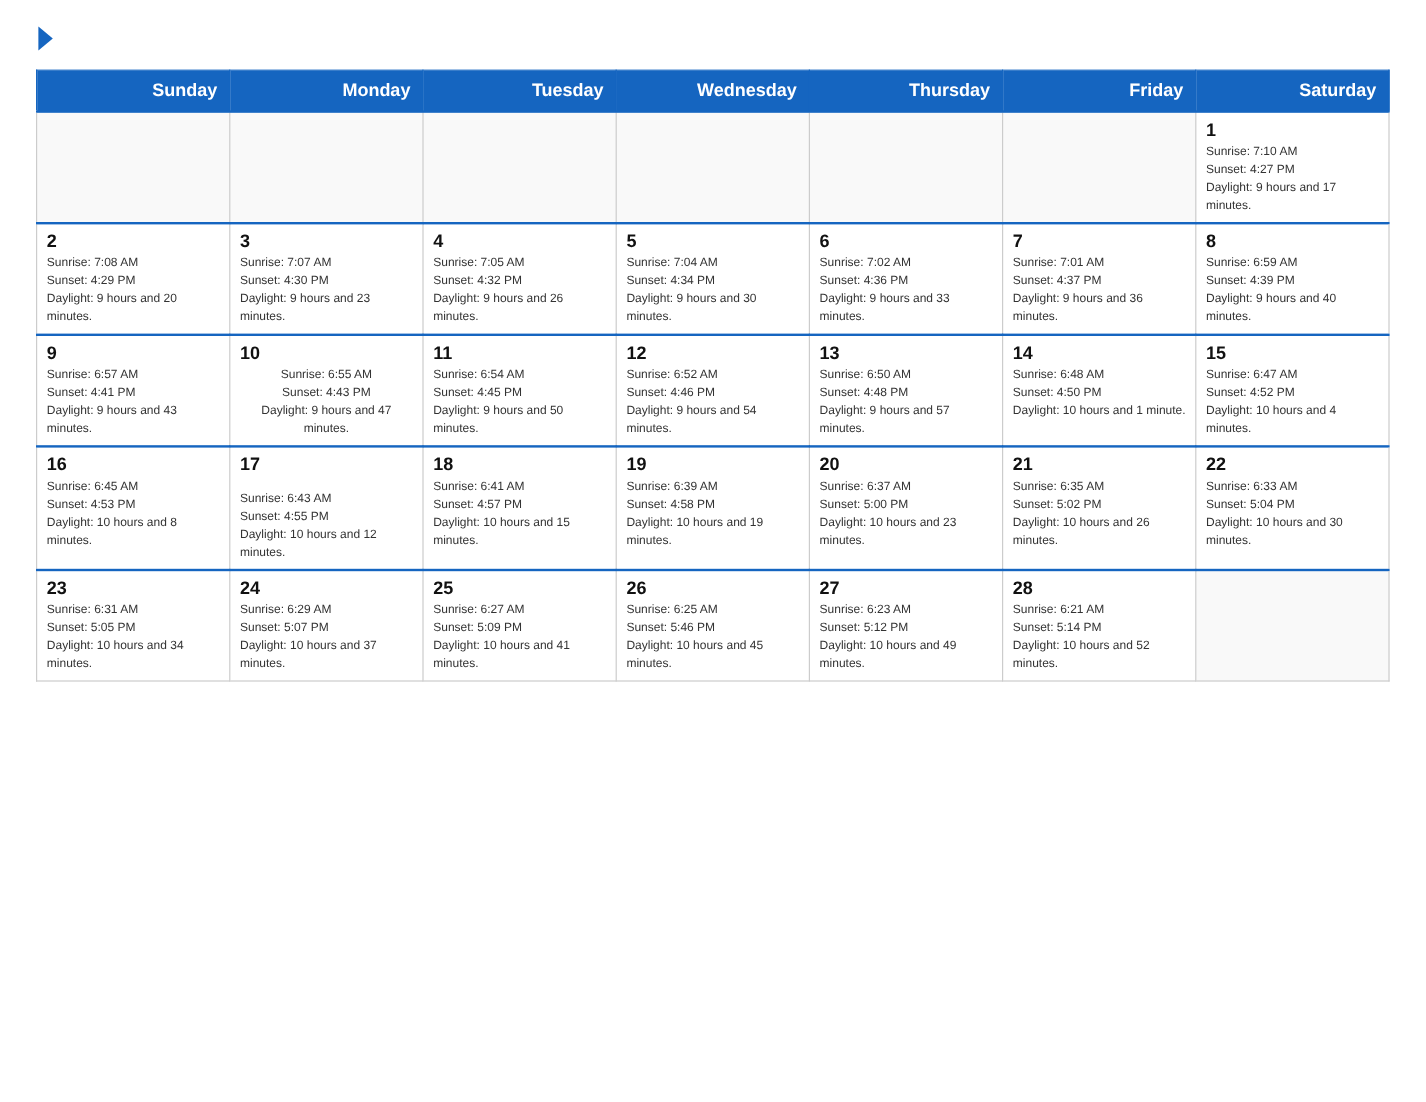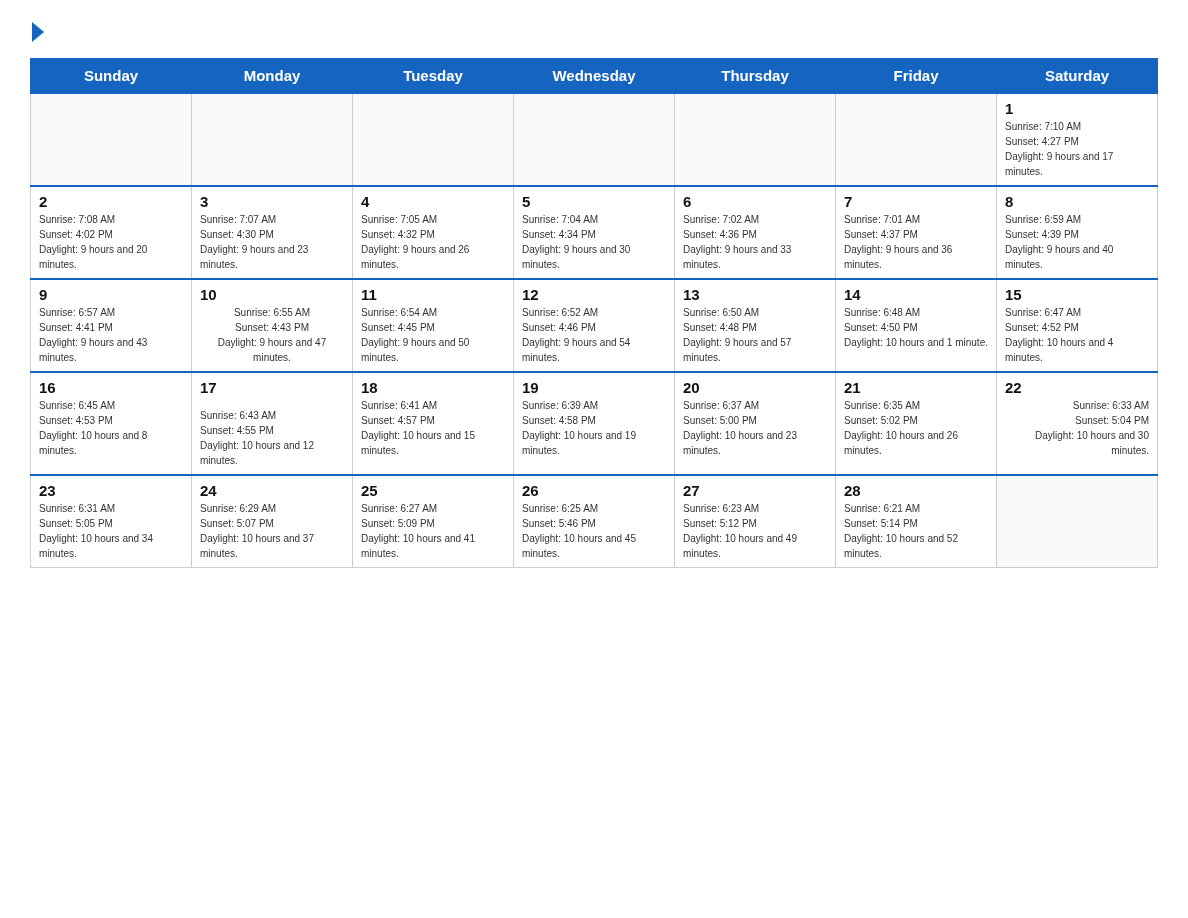--- a/index.html
+++ b/index.html
@@ -60,21 +60,21 @@
       width: 100%;
       border-collapse: collapse;
       margin-top: 8px;
     }
     .calendar thead th {
       background-color: #1565c0;
       color: #fff;
       font-size: 15px;
       font-weight: bold;
       padding: 8px 10px;
-      text-align: center;
+      text-align: right;
       border: 1px solid #1565c0;
     }
     .calendar tbody td {
       vertical-align: top;
       border: 1px solid #ccc;
       padding: 6px 8px;
       width: 14.28%;
       min-height: 100px;
       font-size: 13px;
       color: #333;
@@ -139,21 +139,21 @@
           <span class="day-number">1</span>
           <div class="day-info" style="white-space: pre-line;">Sunrise: 7:10 AM
 Sunset: 4:27 PM
 Daylight: 9 hours and 17 minutes.</div>
         </td>
       </tr>
       <tr>
         <td>
           <span class="day-number">2</span>
           <div class="day-info" style="white-space: pre-line;">Sunrise: 7:08 AM
-Sunset: 4:02 PM
+Sunset: 4:29 PM
 Daylight: 9 hours and 20 minutes.</div>
         </td>
         <td>
           <span class="day-number">3</span>
           <div class="day-info" style="white-space: pre-line;">Sunrise: 7:07 AM
 Sunset: 4:30 PM
 Daylight: 9 hours and 23 minutes.</div>
         </td>
         <td>
           <span class="day-number">4</span>
@@ -262,21 +262,21 @@
 Daylight: 10 hours and 23 minutes.</div>
         </td>
         <td>
           <span class="day-number">21</span>
           <div class="day-info" style="white-space: pre-line;">Sunrise: 6:35 AM
 Sunset: 5:02 PM
 Daylight: 10 hours and 26 minutes.</div>
         </td>
         <td>
           <span class="day-number">22</span>
-          <div class="day-info" style="white-space: pre-line; text-align: right;">Sunrise: 6:33 AM
+          <div class="day-info" style="white-space: pre-line;">Sunrise: 6:33 AM
 Sunset: 5:04 PM
 Daylight: 10 hours and 30 minutes.</div>
         </td>
       </tr>
       <tr>
         <td>
           <span class="day-number">23</span>
           <div class="day-info" style="white-space: pre-line;">Sunrise: 6:31 AM
 Sunset: 5:05 PM
 Daylight: 10 hours and 34 minutes.</div>

